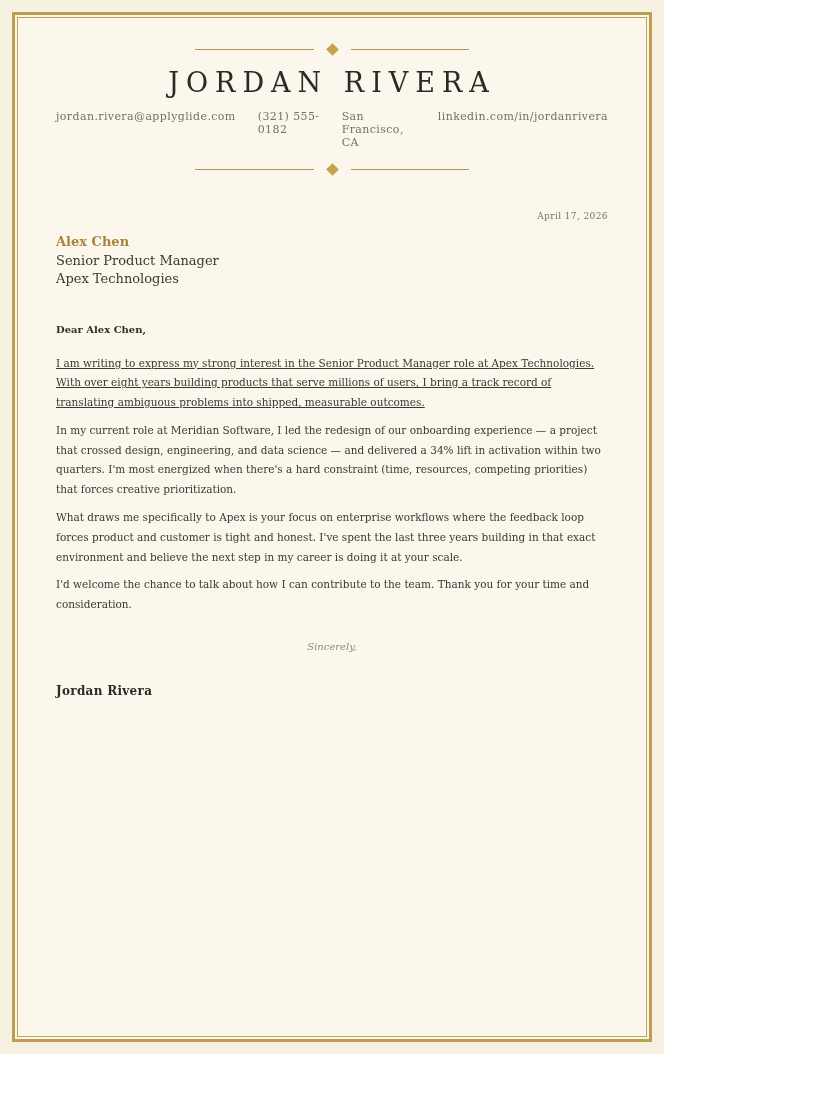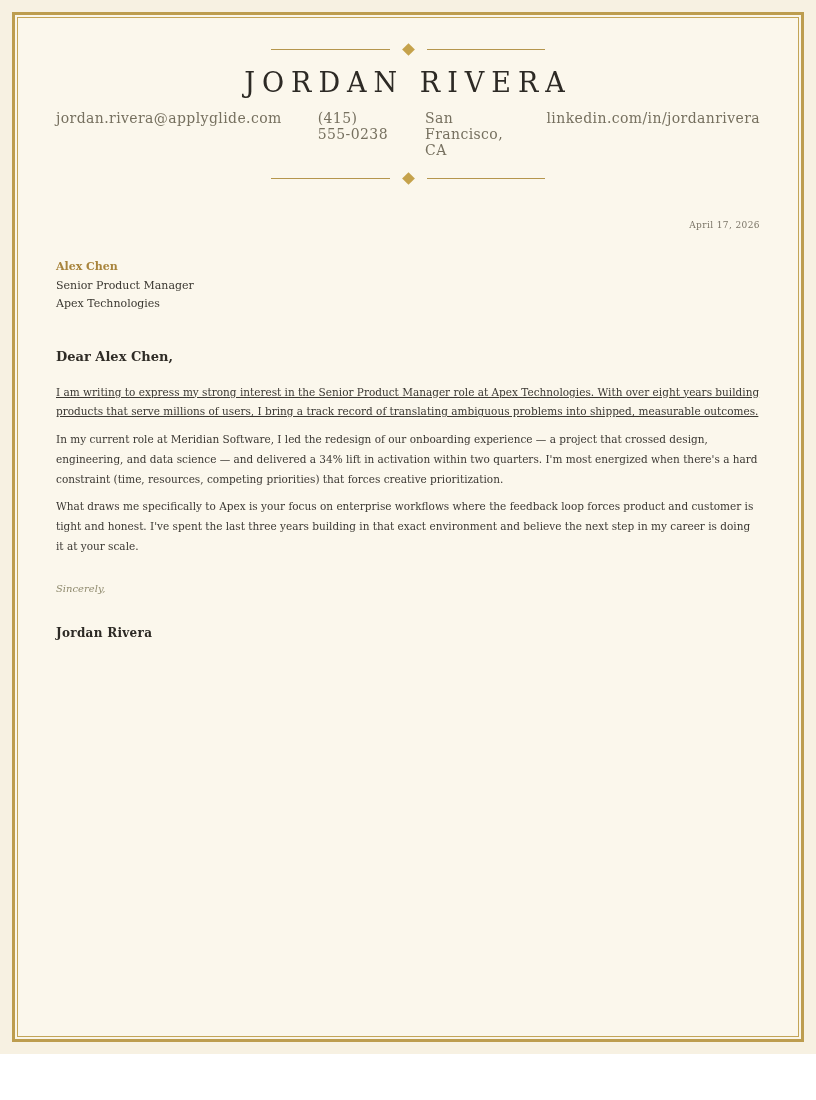--- a/index.html
+++ b/index.html
@@ -5,21 +5,21 @@
   * { margin: 0; padding: 0; box-sizing: border-box; }
   html, body { width: 816px; }
   body {
     background: #ffffff;
     font-family: "DejaVu Serif", "Liberation Serif", serif;
     width: 816px;
     height: 1100px;
     overflow: hidden;
   }
   .document {
-    width: 816px;
+    width: 664px;
     height: 1054px;
     background: #f7f1e2;
     padding: 12px;
   }
   .frame-outer {
     height: 100%;
     border: 3px solid #bd9d4f;
     padding: 2px;
     background: #faf6ea;
   }
@@ -49,55 +49,56 @@
     text-align: center;
     font-size: 27px;
     font-weight: 400;
     letter-spacing: 7px;
     color: #2d2a25;
     margin: 13px 0 12px 0;
   }
   .contact-row {
     display: flex;
     justify-content: center;
-    gap: 36px;
-    font-size: 14px;
+    gap: 22px;
+    font-size: 11px;
     letter-spacing: 0.4px;
     color: #76705f;
     margin-bottom: 16px;
   }
   
   .date {
     text-align: right;
     font-size: 9px;
     letter-spacing: 0.4px;
     color: #7a7466;
     margin-top: 37px;
   }
-  .recipient { margin-top: 28px; font-size: 11px; line-height: 18.5px; color: #3b3831; }
+  .recipient { margin-top: 12px; font-size: 13px; line-height: 18.5px; color: #3b3831; }
   .recipient .r-name { color: #a8843c; font-weight: bold; }
   .salutation {
     margin-top: 35px;
-    font-size: 13px;
+    font-size: 10px;
     font-weight: bold;
     color: #2f2c26;
   }
   .body-para {
     margin-top: 8px;
     font-size: 10.5px;
     line-height: 19.8px;
     color: #3b3833;
     max-width: 706px;
   }
   .body-para:first-of-type { margin-top: 19px; text-decoration: underline; }
   .closing {
     margin-top: 26px;
     font-size: 10px;
     font-style: italic;
     color: #8f8a6e;
+    text-align: center;
   }
   .signature {
     margin-top: 32px;
     font-size: 12px;
     font-weight: bold;
     color: #2d2a25;
     letter-spacing: 0.3px;
   }
 </style>
 </head>
@@ -110,21 +111,21 @@
       <div class="divider">
         <span class="line"></span>
         <span class="diamond"></span>
         <span class="line"></span>
       </div>
 
       <h1 class="name">JORDAN RIVERA</h1>
 
       <div class="contact-row">
         <span>jordan.rivera@applyglide.com</span>
-        <span>(415) 555-0238</span>
+        <span>(321) 555-0182</span>
         <span>San Francisco, CA</span>
         <span>linkedin.com/in/jordanrivera</span>
       </div>
 
       <div class="divider">
         <span class="line"></span>
         <span class="diamond"></span>
         <span class="line"></span>
       </div>
 
@@ -134,19 +135,20 @@
         <div class="r-name">Alex Chen</div>
         <div>Senior Product Manager</div>
         <div>Apex Technologies</div>
       </div>
 
       <div class="salutation">Dear Alex Chen,</div>
 
       <p class="body-para">I am writing to express my strong interest in the Senior Product Manager role at Apex Technologies. With over eight years building products that serve millions of users, I bring a track record of translating ambiguous problems into shipped, measurable outcomes.</p>
       <p class="body-para">In my current role at Meridian Software, I led the redesign of our onboarding experience — a project that crossed design, engineering, and data science — and delivered a 34% lift in activation within two quarters. I'm most energized when there's a hard constraint (time, resources, competing priorities) that forces creative prioritization.</p>
       <p class="body-para">What draws me specifically to Apex is your focus on enterprise workflows where the feedback loop forces product and customer is tight and honest. I've spent the last three years building in that exact environment and believe the next step in my career is doing it at your scale.</p>
+      <p class="body-para">I'd welcome the chance to talk about how I can contribute to the team. Thank you for your time and consideration.</p>
 
       <div class="closing">Sincerely,</div>
       <div class="signature">Jordan Rivera</div>
 
     </div>
   </div>
 </div>
 
 </body></html>

